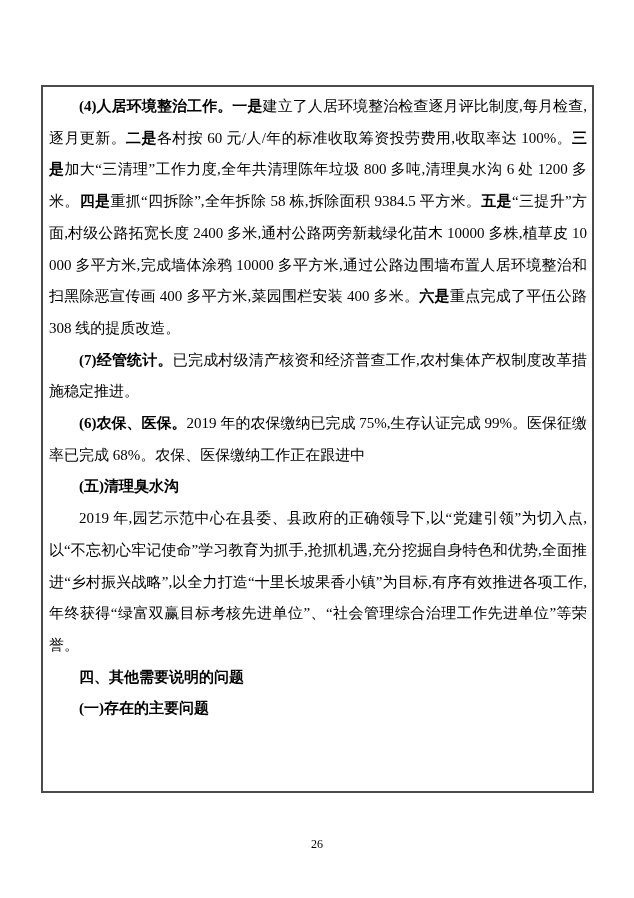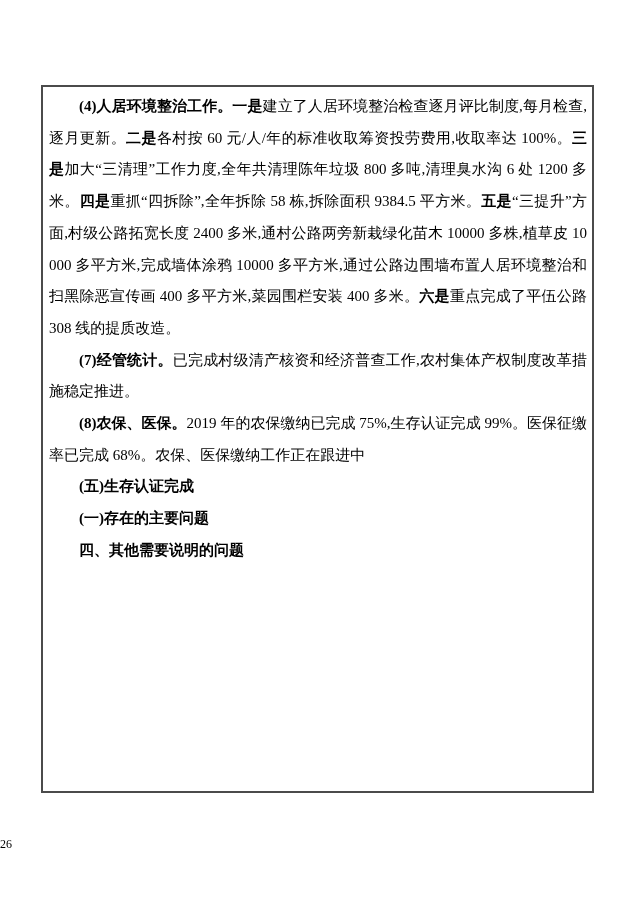--- a/index.html
+++ b/index.html
@@ -36,40 +36,41 @@
     word-break: break-all;
   }
   .b {
     font-weight: bold;
   }
   .page-number {
     position: absolute;
     left: 0;
     right: 0;
     top: 837px;
-    text-align: left;
+    text-align: center;
     font-size: 12px;
     line-height: 14px;
     color: #000000;
   }
 </style>
 </head>
 <body>
 
 <div class="content-box doc">
 
   <p><span class="b">(4)人居环境整治工作。一是</span><span>建立了人居环境整治检查逐月评比制度,每月检查,逐月更新。</span><span class="b">二是</span><span>各村按 60 元/人/年的标准收取筹资投劳费用,收取率达 100%。</span><span class="b">三是</span><span>加大“三清理”工作力度,全年共清理陈年垃圾 800 多吨,清理臭水沟 6 处 1200 多米。</span><span class="b">四是</span><span>重抓“四拆除”,全年拆除 58 栋,拆除面积 9384.5 平方米。</span><span class="b">五是</span><span>“三提升”方面,村级公路拓宽长度 2400 多米,通村公路两旁新栽绿化苗木 10000 多株,植草皮 10000 多平方米,完成墙体涂鸦 10000 多平方米,通过公路边围墙布置人居环境整治和扫黑除恶宣传画 400 多平方米,菜园围栏安装 400 多米。</span><span class="b">六是</span><span>重点完成了平伍公路 308 线的提质改造。</span></p>
 
   <p><span class="b">(7)经管统计。</span><span>已完成村级清产核资和经济普查工作,农村集体产权制度改革措施稳定推进。</span></p>
 
-  <p><span class="b">(8)农保、医保。</span><span>2019 年的农保缴纳已完成 75%,生存认证完成 99%。医保征缴率已完成 68%。农保、医保缴纳工作正在跟进中</span></p>
+  <p><span class="b">(6)农保、医保。</span><span>2019 年的农保缴纳已完成 75%,生存认证完成 99%。医保征缴率已完成 68%。农保、医保缴纳工作正在跟进中</span></p>
 
-  <p><span class="b">(五)生存认证完成</span></p>
+  <p><span class="b">(五)清理臭水沟</span></p>
 
+  <p><span>2019 年,园艺示范中心在县委、县政府的正确领导下,以“党建引领”为切入点,以“不忘初心牢记使命”学习教育为抓手,抢抓机遇,充分挖掘自身特色和优势,全面推进“乡村振兴战略”,以全力打造“十里长坡果香小镇”为目标,有序有效推进各项工作,年终获得“绿富双赢目标考核先进单位”、“社会管理综合治理工作先进单位”等荣誉。</span></p>
+
+  <p><span class="b">四、其他需要说明的问题</span></p>
 
   <p><span class="b">(一)存在的主要问题</span></p>
-
-  <p><span class="b">四、其他需要说明的问题</span></p>
 
 
 </div>
 
 <div class="page-number">26</div>
 
 </body></html>

